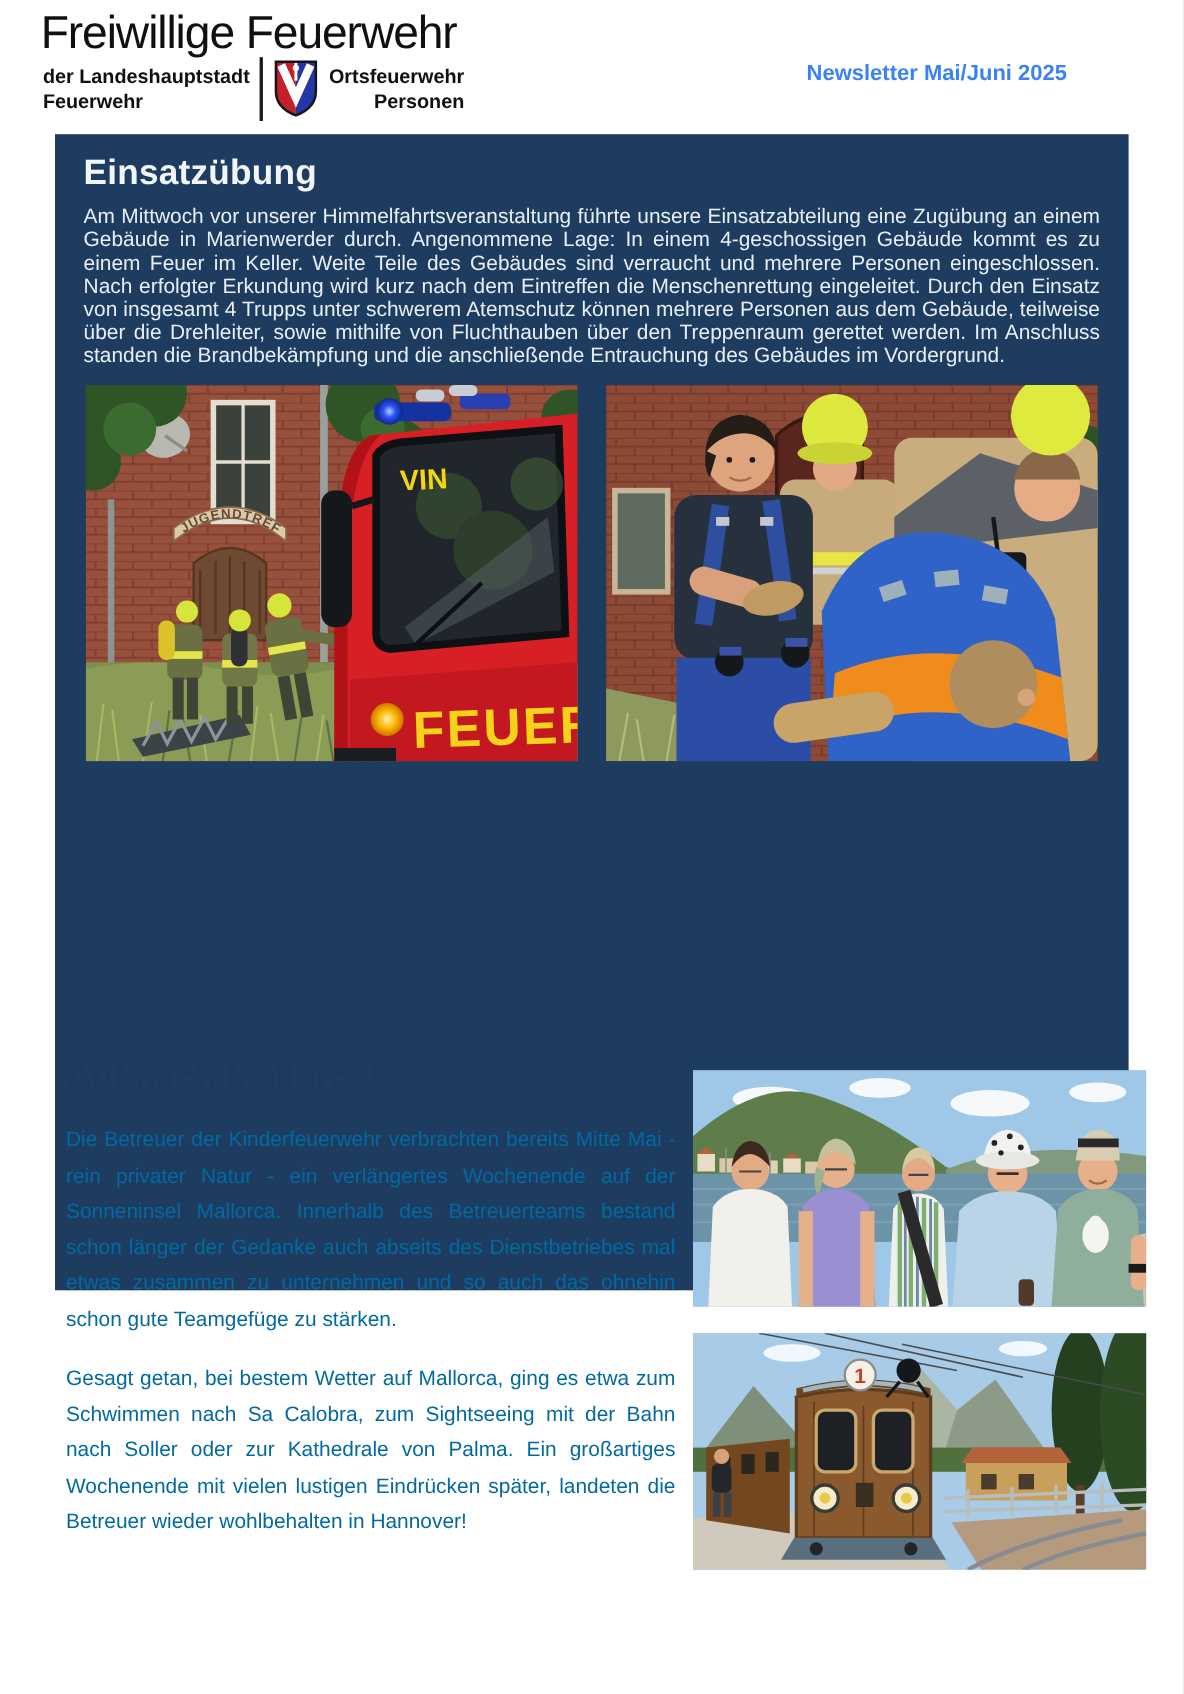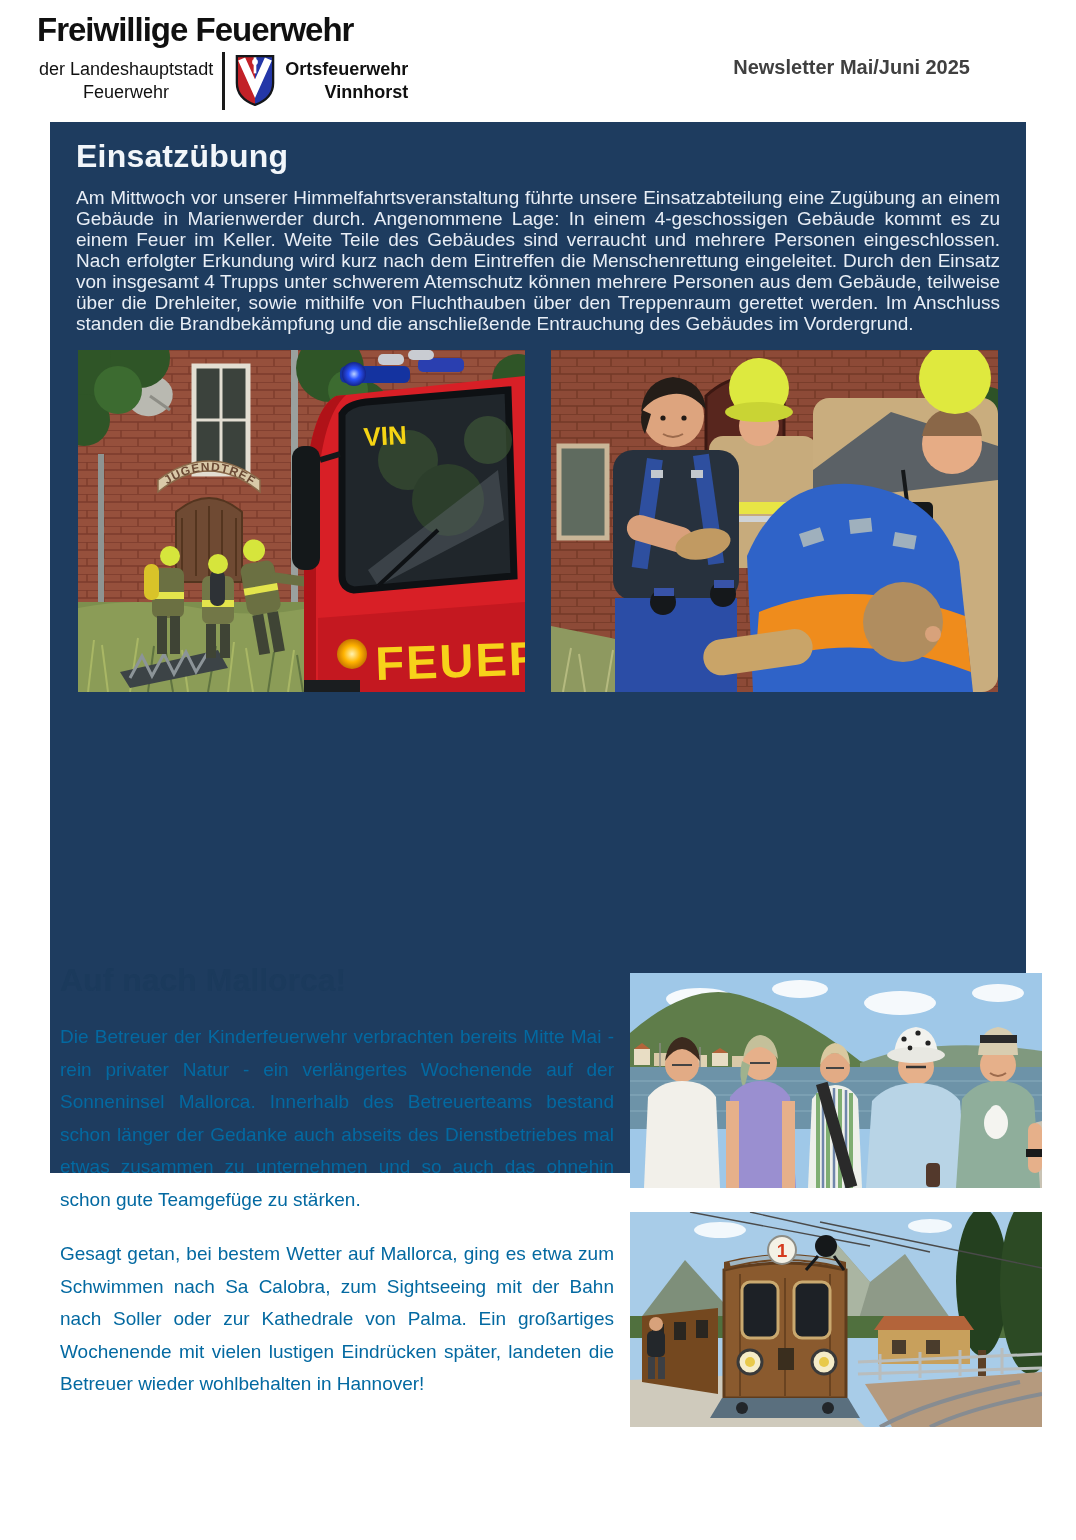--- a/index.html
+++ b/index.html
@@ -8,28 +8,28 @@
     position: relative;
     width: 1076px;
     height: 1540px;
     background: #ffffff;
     font-family: "Liberation Sans", sans-serif;
     overflow: hidden;
   }
 
   
   .logo { position: absolute; left: 37px; top: 12px; color:#101010; }
-  .logo-title { font-size: 33px; font-weight: 700; letter-spacing: -1px; line-height: 36px; }
+  .logo-title { font-size: 42px; font-weight: 400; letter-spacing: -1px; line-height: 36px; }
   .logo-row { display: flex; align-items: center; gap: 9px; margin-top: 4px; margin-left: 2px; }
-  .logo-left { text-align: center; font-weight: 400; font-size: 18px; line-height: 23px; }
+  .logo-left { text-align: left; font-weight: 700; font-size: 18px; line-height: 23px; }
   .logo-divider { width: 3px; height: 58px; background: #1a1a1a; }
   .logo-right { text-align: right; font-weight: 700; font-size: 18px; line-height: 23px; }
   .newsletter-title {
     position: absolute; right: 106px; top: 56px;
-    font-size: 20px; font-weight: 700; color: #404040;
+    font-size: 20px; font-weight: 700; color: #3b82f6;
   }
 
   
   .blue-box {
     position: absolute; left: 50px; top: 122px;
     width: 976px; height: 1051px;
     background: #1e3c5f;
     padding: 10px 26px 10px 26px;
   }
   .box-title {
@@ -84,21 +84,21 @@
             <rect x="0" y="0" width="22" height="56" fill="#c22128"></rect>
             <rect x="22" y="0" width="22" height="56" fill="#2437a8"></rect>
             <path d="M8,5 L22,36 L36,5" fill="none" stroke="#ffffff" stroke-width="8"></path>
             <rect x="20.6" y="3" width="2.8" height="17" fill="#ffffff"></rect>
             <circle cx="22" cy="8" r="3" fill="#ffffff"></circle>
           </g>
           <path d="M3,2 H41 V30 Q41,46 22,53 Q3,46 3,30 Z" fill="none" stroke="#14161a" stroke-width="2.4"></path>
         </svg>
         <div class="logo-right">
           <div>Ortsfeuerwehr</div>
-          <div>Vinnhorst</div>
+          <div>Personen</div>
         </div>
       </div>
     </div>
     <div class="newsletter-title">Newsletter Mai/Juni 2025</div>
   </header>
 
   <section class="blue-box">
     <h2 class="box-title">Einsatzübung</h2>
     <p>Am Mittwoch vor unserer Himmelfahrtsveranstaltung führte unsere Einsatzabteilung eine Zugübung an einem Gebäude in Marienwerder durch. Angenommene Lage: In einem 4-geschossigen Gebäude kommt es zu einem Feuer im Keller. Weite Teile des Gebäudes sind verraucht und mehrere Personen eingeschlossen. Nach erfolgter Erkundung wird kurz nach dem Eintreffen die Menschenrettung eingeleitet. Durch den Einsatz von insgesamt 4 Trupps unter schwerem Atemschutz können mehrere Personen aus dem Gebäude, teilweise über die Drehleiter, sowie mithilfe von Fluchthauben über den Treppenraum gerettet werden. Im Anschluss standen die Brandbekämpfung und die anschließende Entrauchung des Gebäudes im Vordergrund.</p>
 

